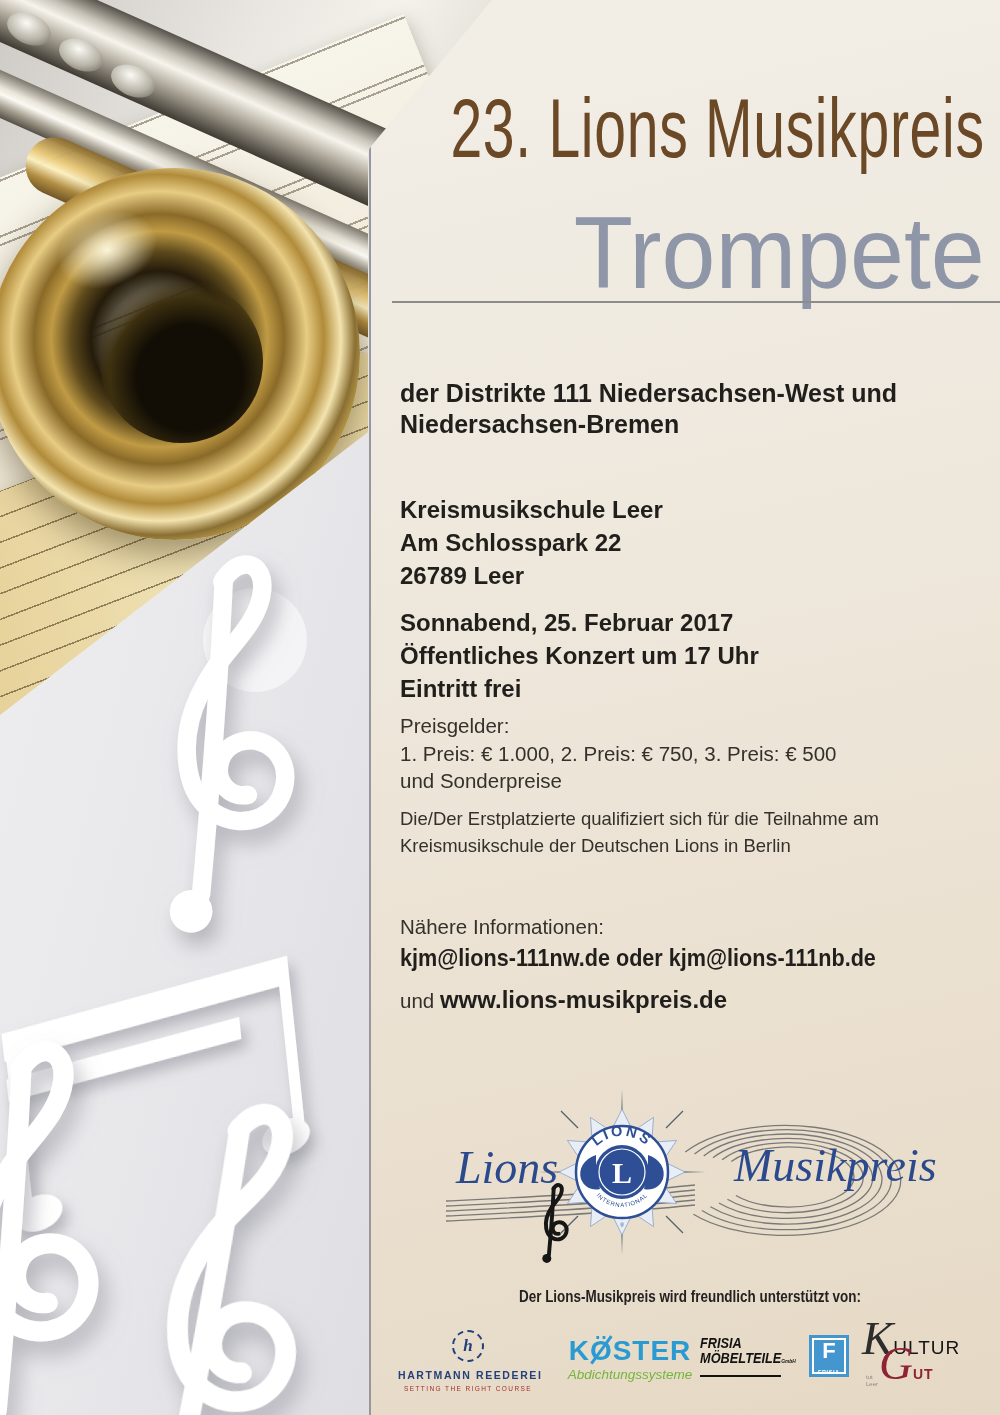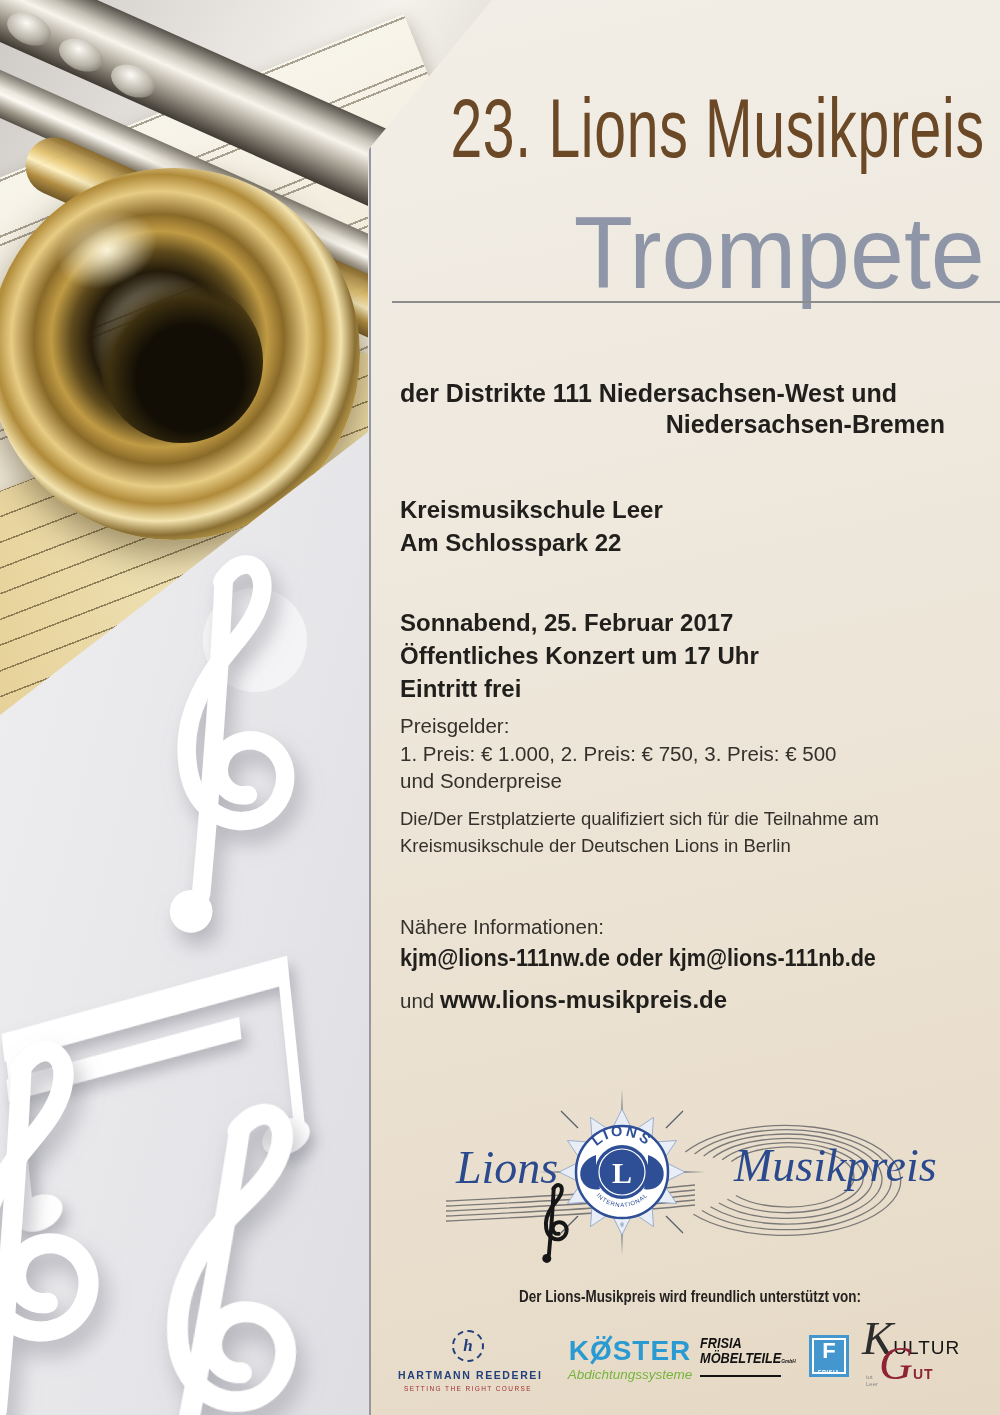--- a/index.html
+++ b/index.html
@@ -45,21 +45,21 @@
     background:radial-gradient(circle at 55% 60%,#120e05 0 40%,#3d3010 60%,#120e0500 75%);}
   
   .title{position:absolute;right:15px;top:86px;font-size:84px;line-height:1;white-space:nowrap;
     color:#6b4826;transform:scaleX(.68);transform-origin:100% 50%;font-weight:400;letter-spacing:1px;}
   .instrument{position:absolute;right:15px;top:202px;font-size:102px;line-height:1;white-space:nowrap;
     color:#8e96a8;transform:scaleX(.95);transform-origin:100% 50%;font-weight:400;}
   .rule{position:absolute;left:392px;right:0;top:301px;height:2px;background:#8c8c8c;}
   
   .blk{position:absolute;left:400px;color:#211f1c;}
   .districts{top:378px;width:545px;font-size:25px;font-weight:700;line-height:31px;}
-  .districts .l2{text-align:right;}
+  .districts .l2{}
   .venue{top:493px;font-size:24px;font-weight:700;line-height:33px;}
   .event{top:606px;font-size:24px;font-weight:700;line-height:33px;}
   .prizes{top:712px;font-size:20.5px;line-height:27.5px;color:#34312c;}
   .qualify{top:806px;font-size:18.5px;line-height:26.5px;color:#34312c;}
   .info-label{top:915px;font-size:20.5px;color:#34312c;}
   .emails{top:944px;font-size:24px;font-weight:700;transform:scaleX(.9);transform-origin:0 50%;white-space:nowrap;}
   .webline{top:986px;font-size:20.5px;color:#34312c;white-space:nowrap;}
   .webline .site{font-size:24px;font-weight:700;color:#211f1c;}
   
   .logo-row{position:absolute;left:440px;top:1085px;width:520px;height:185px;}
@@ -154,20 +154,21 @@
   <div class="rule" data-name="divider-line"></div>
 
   <div class="blk districts" data-name="districts-text">
     <div class="l1" data-name="districts-line1">der Distrikte 111 Niedersachsen-West und</div>
     <div class="l2" data-name="districts-line2">Niedersachsen-Bremen</div>
   </div>
 
   <div class="blk venue" data-name="venue-block">
     <div data-name="venue-name">Kreismusikschule Leer</div>
     <div data-name="venue-street">Am Schlosspark 22</div>
+    <div data-name="venue-city">26789 Leer</div>
   </div>
 
   <div class="blk event" data-name="event-block">
     <div data-name="event-date">Sonnabend, 25. Februar 2017</div>
     <div data-name="event-concert">Öffentliches Konzert um 17 Uhr</div>
     <div data-name="event-admission">Eintritt frei</div>
   </div>
 
   <div class="blk prizes" data-name="prizes-block">
     <div data-name="prizes-heading">Preisgelder:</div>

